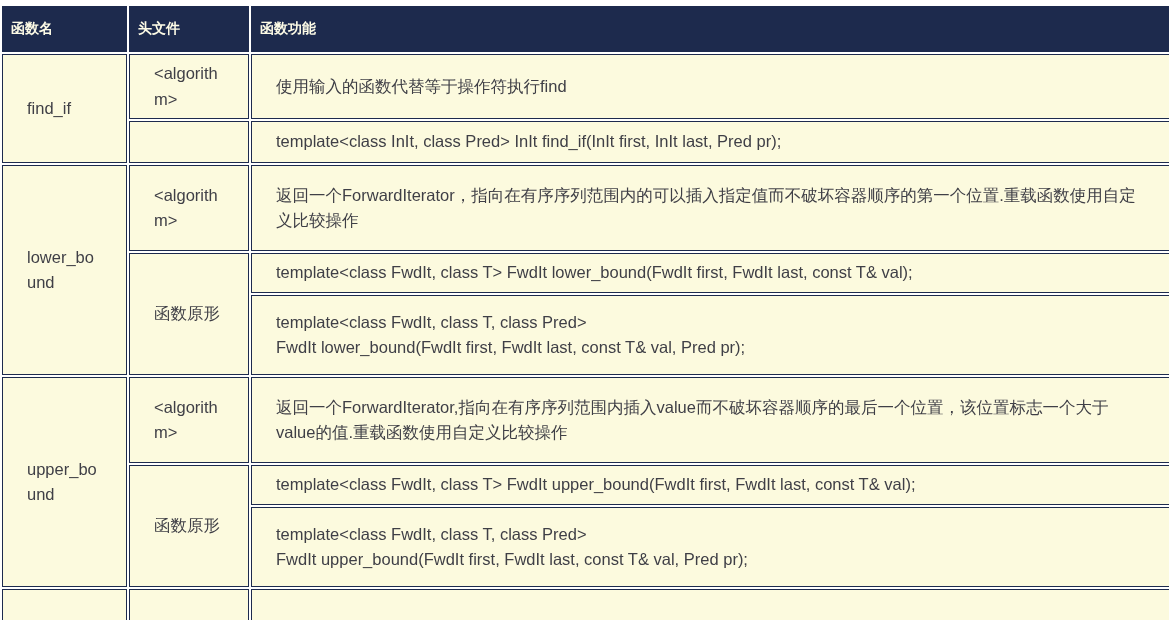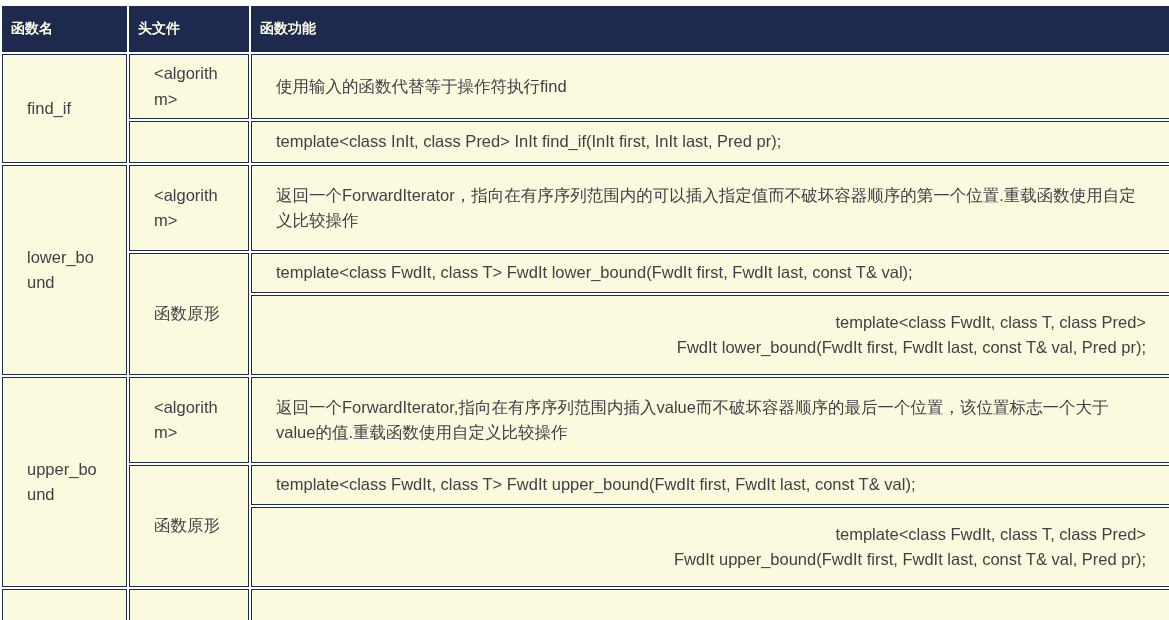--- a/index.html
+++ b/index.html
@@ -60,21 +60,21 @@
   
   col.c-name  { width: 125px; }
   col.c-head  { width: 120px; }
   col.c-func  { width: 920px; }
 
   .cell-name   { font-size: 17px; }
   .cell-head   { text-align: left; }
   .cell-desc   { line-height: 1.62; }
   .cell-proto  { white-space: normal; }
 
-  .proto-line { display: block; text-align: right; }
+  .proto-line { display: block; }
   .proto-line + .proto-line { }
 
   .r-h-algo { height: 48px; }
   .r-tall   { height: 42px; }
 </style>
 </head>
 <body>
 
 <div id="stl-table-wrap">
   <table class="stl-table">

